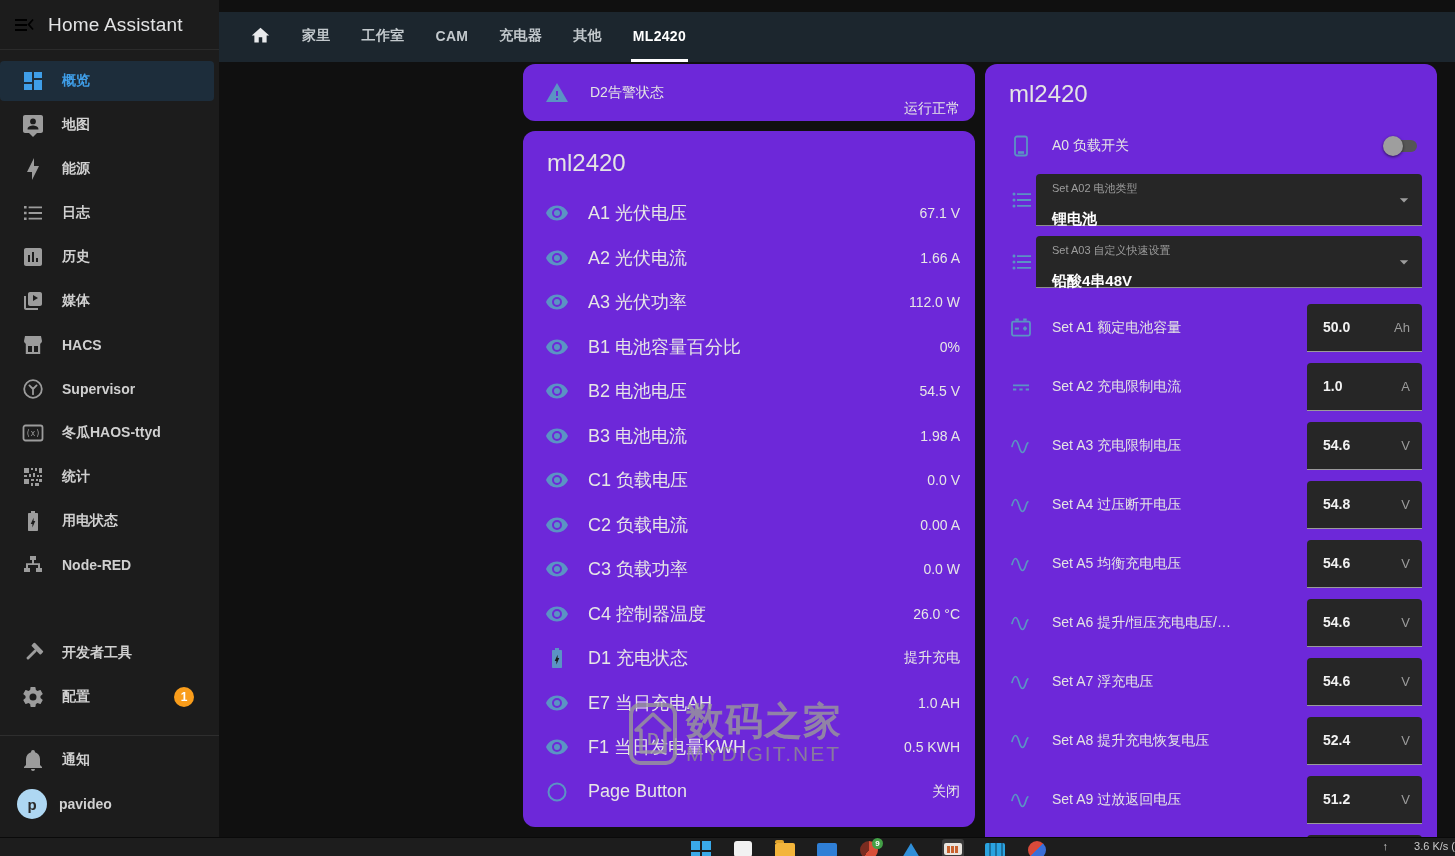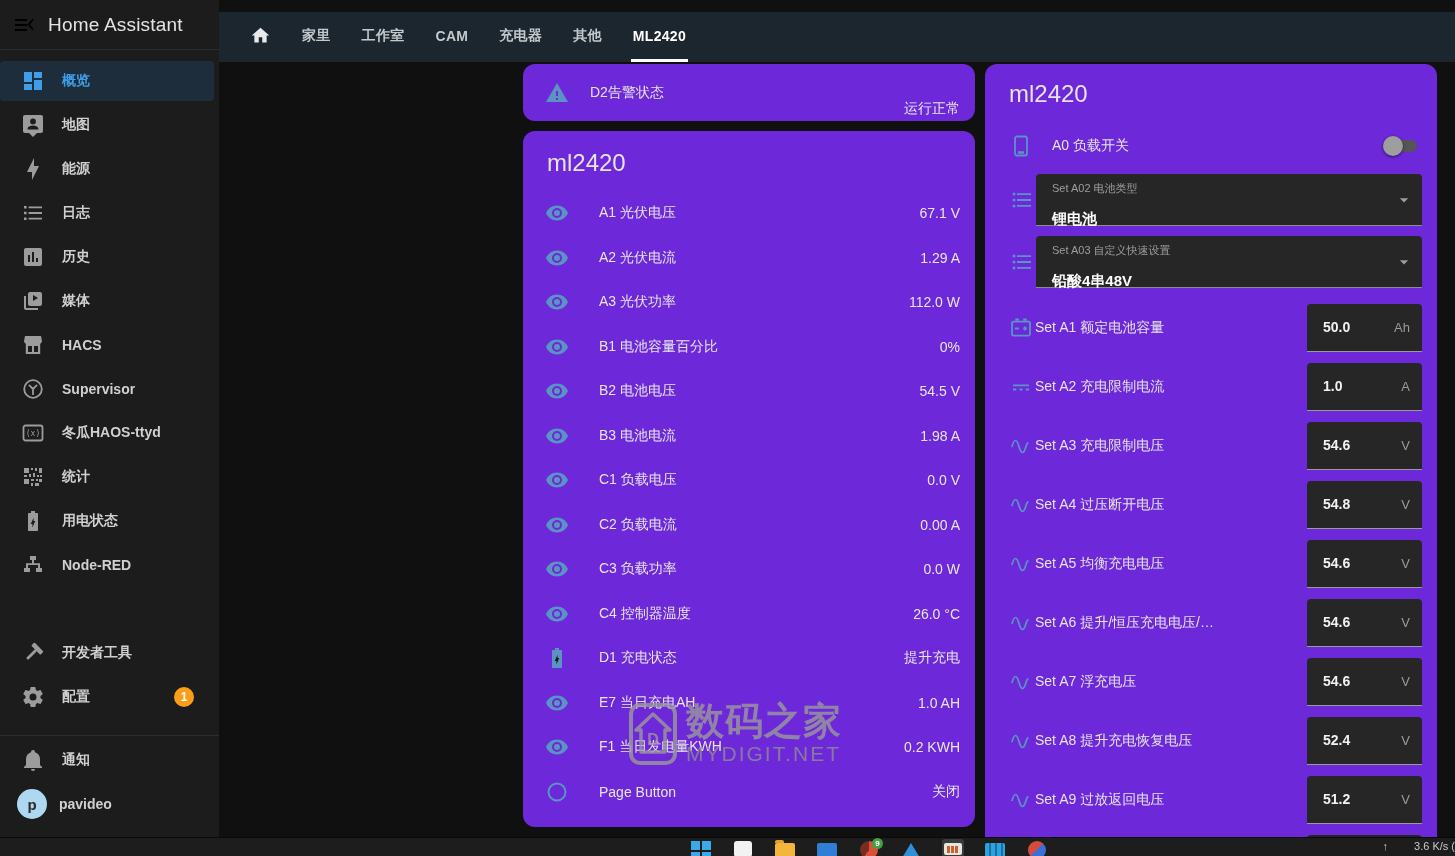--- a/index.html
+++ b/index.html
@@ -37,40 +37,40 @@
   .tab.active{color:#fff;border-bottom-color:#fff;}
   .tab .ic{width:21px;height:21px;flex:0 0 21px;color:#e8eaec;}
   
   .card{position:absolute;background:#6d28d9;border-radius:12px;box-sizing:border-box;z-index:1;}
   #alert-card{left:523px;top:64px;width:452px;height:57px;display:flex;align-items:center;padding:0 15px 0 22px;}
   #alert-card .lbl{margin-left:21px;font-size:14px;}
   #alert-card .val{margin-left:auto;font-size:14px;color:#e6e6e6;margin-top:32px;}
   #sensor-card{left:523px;top:131px;width:452px;height:696px;padding-top:18px;}
   .card-title{font-size:24px;color:#e4e4e4;margin:0 0 14px 24px;font-weight:400;}
   .srow{display:flex;align-items:center;height:44.5px;padding:0 15px 0 22px;cursor:pointer;}
-  .srow .lbl{margin-left:30px;font-size:14px;color:#e6e6e6;}
+  .srow .lbl{margin-left:19px;font-size:18px;color:#e6e6e6;}
   .srow .val{margin-left:auto;font-size:14px;color:#e6e6e6;white-space:nowrap;}
   
   #control-card{left:985px;top:64px;width:452px;height:800px;padding-top:16px;}
   .switch-row{display:flex;align-items:center;height:48px;margin:8px 18px 4px 0;cursor:pointer;}
   .switch-row .ic{margin-left:24px;}
   .switch-row .lbl{margin-left:19px;font-size:14px;}
   .toggle{margin-left:auto;position:relative;width:36px;height:20px;cursor:pointer;}
   .toggle .track{position:absolute;left:2px;top:4px;width:32px;height:12px;border-radius:7px;background:#555;}
   .toggle .thumb{position:absolute;left:0;top:0;width:20px;height:20px;border-radius:50%;background:#9e9e9e;box-shadow:0 1px 3px rgba(0,0,0,.6);}
   .select-row{display:flex;align-items:center;margin-bottom:10px;}
   .select-row .ic{margin-left:25px;}
   .select-box{margin-left:2px;width:386px;height:52px;background:#262626;border-radius:4px 4px 0 0;
     border-bottom:1px solid #8d8d8d;position:relative;box-sizing:border-box;padding:7px 0 0 16px;cursor:pointer;}
   .select-box .slbl{font-size:11px;color:#9d9d9d;}
   .select-box .sval{font-size:15px;font-weight:700;color:#fff;margin-top:14px;}
   .select-box .arrow{position:absolute;right:8px;top:16px;width:20px;height:20px;color:#9d9d9d;}
   .num-row{display:flex;align-items:center;height:59px;padding-right:15px;}
   .num-row .ic{margin-left:24px;}
-  .num-row .lbl{margin-left:2px;font-size:14px;white-space:nowrap;overflow:hidden;text-overflow:ellipsis;max-width:235px;}
+  .num-row .lbl{margin-left:19px;font-size:14px;white-space:nowrap;overflow:hidden;text-overflow:ellipsis;max-width:235px;}
   .num-box{margin-left:auto;width:115px;height:48px;background:#262626;border-radius:4px 4px 0 0;
     border-bottom:1px solid #9a9a9a;display:flex;align-items:center;box-sizing:border-box;padding:0 12px 0 16px;cursor:text;}
   .num-box .nval{font-size:14px;font-weight:700;color:#f2f2f2;}
   .num-box .nunit{margin-left:auto;font-size:13px;color:#9b9b9b;}
   
   .watermark{position:absolute;left:628px;top:702px;display:flex;align-items:flex-start;z-index:4;
     color:#9a9a9a;opacity:.8;pointer-events:none;}
   .wm-text{margin-left:8px;}
   .wm-brand{font-size:38px;font-weight:700;letter-spacing:1px;line-height:38px;}
   .wm-site{font-size:21px;letter-spacing:2px;margin-top:2px;color:#8f8f8f;}
@@ -350,21 +350,21 @@
         <use href="#i-eye"></use>
       </svg>
     <span class="lbl">A1 光伏电压</span>
     <span class="val">67.1 V</span>
   </div>
   <div class="srow">
     <svg class="ic blue">
         <use href="#i-eye"></use>
       </svg>
     <span class="lbl">A2 光伏电流</span>
-    <span class="val">1.29 A</span>
+    <span class="val">1.66 A</span>
   </div>
   <div class="srow">
     <svg class="ic blue">
         <use href="#i-eye"></use>
       </svg>
     <span class="lbl">A3 光伏功率</span>
     <span class="val">112.0 W</span>
   </div>
   <div class="srow">
     <svg class="ic blue">
@@ -427,21 +427,21 @@
         <use href="#i-eye"></use>
       </svg>
     <span class="lbl">E7 当日充电AH</span>
     <span class="val">1.0 AH</span>
   </div>
   <div class="srow">
     <svg class="ic blue">
         <use href="#i-eye"></use>
       </svg>
     <span class="lbl">F1 当日发电量KWH</span>
-    <span class="val">0.2 KWH</span>
+    <span class="val">0.5 KWH</span>
   </div>
   <div class="srow">
     <svg class="ic blue">
         <use href="#i-radio"></use>
       </svg>
     <span class="lbl">Page Button</span>
     <span class="val">关闭</span>
   </div>
 </section>
 

